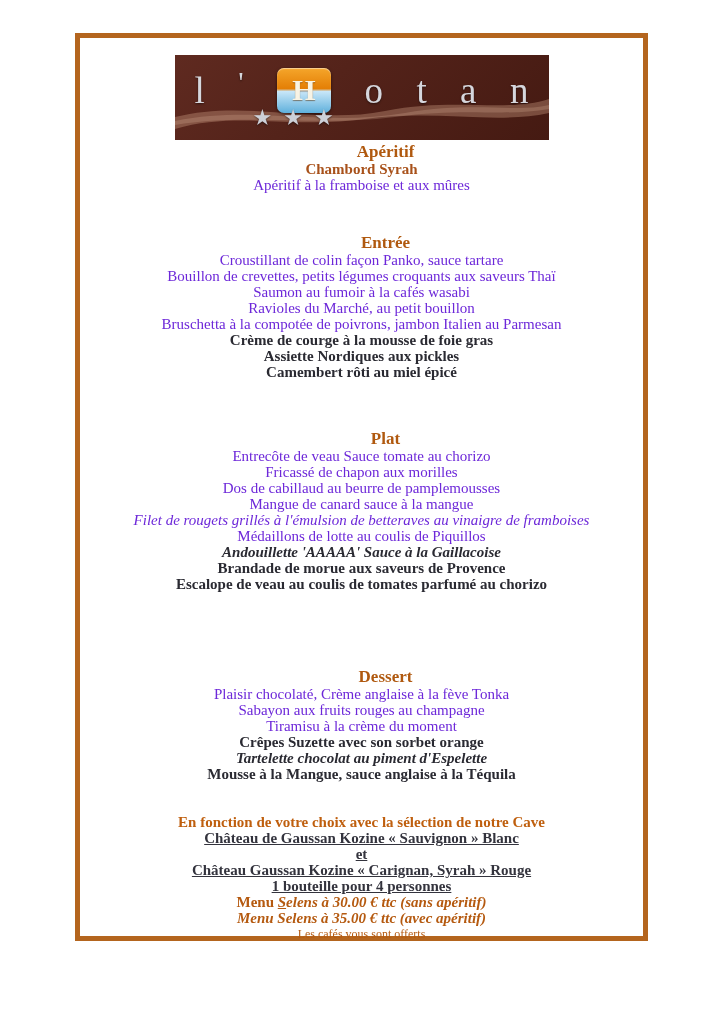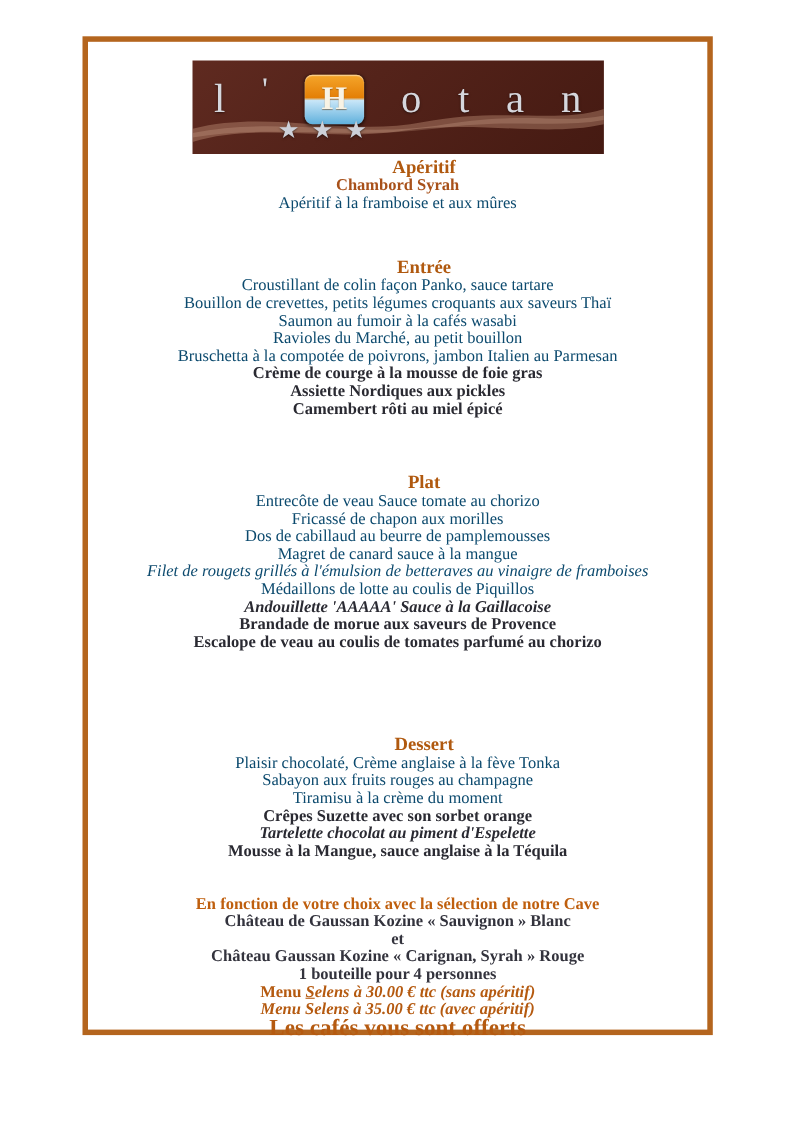--- a/index.html
+++ b/index.html
@@ -40,37 +40,37 @@
     color:#cdd0d8; text-shadow:0 1px 2px rgba(0,0,0,0.5);
   }
   
   .menu-body { text-align:center; }
   .heading {
     font-size:17px; font-weight:bold; color:#b0590f; line-height:18px;padding-left:48px;
   }
   .subheading {
     font-size:15px; font-weight:bold; color:#a8511a; line-height:16px;
   }
-  .item { font-size:15px; color:#0c4a6e; line-height:16px; }
+  .item { font-size:15px; color:#6d28d9; line-height:16px; }
   .item.bold { font-weight:bold; color:#2a2a32; }
   .item.italic { font-style:italic; }
   .item.bold-italic { font-weight:bold; font-style:italic; color:#2a2a32; }
   .sec-aperitif { margin-top:3px; }
   .sec-entree   { margin-top:41px; }
   .sec-plat     { margin-top:50px; }
   .sec-dessert  { margin-top:76px; }
   .cave-block   { margin-top:32px; }
   .cave-title { font-size:15px; font-weight:bold; color:#bf5f0e; line-height:16px; }
-  .cave-line  { font-size:15px; font-weight:bold; color:#33333d; line-height:16px; }
+  .cave-line  { font-size:15px; font-weight:bold; color:#33333d; line-height:16px;text-decoration:underline; }
   .price-line {
     font-size:15px; font-weight:bold; font-style:italic; color:#b55a10; line-height:16px;
   }
   .price-line .upright { font-style:normal; }
   .price-line .u-s { text-decoration:underline; }
-  .coffee-line { font-size:21px; font-weight:bold; color:#b55a10; line-height:16px; }
+  .coffee-line { font-size:12px; font-weight:normal; color:#b55a10; line-height:16px; }
 </style>
 </head>
 <body>
 
 <div class="page">
   <div class="frame">
 
     <div class="logo">
       <svg class="wave" viewBox="0 0 374 85" preserveAspectRatio="none">
         <path d="M0,62 C70,44 140,70 210,56 C280,42 330,58 374,44 L374,58 C320,70 260,54 190,64 C120,74 60,56 0,74 Z" fill="rgba(205,158,132,0.38)"></path>
@@ -113,21 +113,21 @@
             <div class="item bold">Camembert rôti au miel épicé</div>
           </div>
       </section>
 
       <section class="sec-plat">
         <div class="heading">Plat</div>
         <div>
             <div class="item regular">Entrecôte de veau Sauce tomate au chorizo</div>
             <div class="item regular">Fricassé de chapon aux morilles</div>
             <div class="item regular">Dos de cabillaud au beurre de pamplemousses</div>
-            <div class="item regular">Magret de canard sauce à la mangue</div>
+            <div class="item regular">Mangue de canard sauce à la mangue</div>
             <div class="item italic">Filet de rougets grillés à l'émulsion de betteraves au vinaigre de framboises</div>
             <div class="item regular">Médaillons de lotte au coulis de Piquillos</div>
             <div class="item bold-italic">Andouillette 'AAAAA' Sauce à la Gaillacoise</div>
             <div class="item bold">Brandade de morue aux saveurs de Provence</div>
             <div class="item bold">Escalope de veau au coulis de tomates parfumé au chorizo</div>
           </div>
       </section>
 
       <section class="sec-dessert">
         <div class="heading">Dessert</div>

